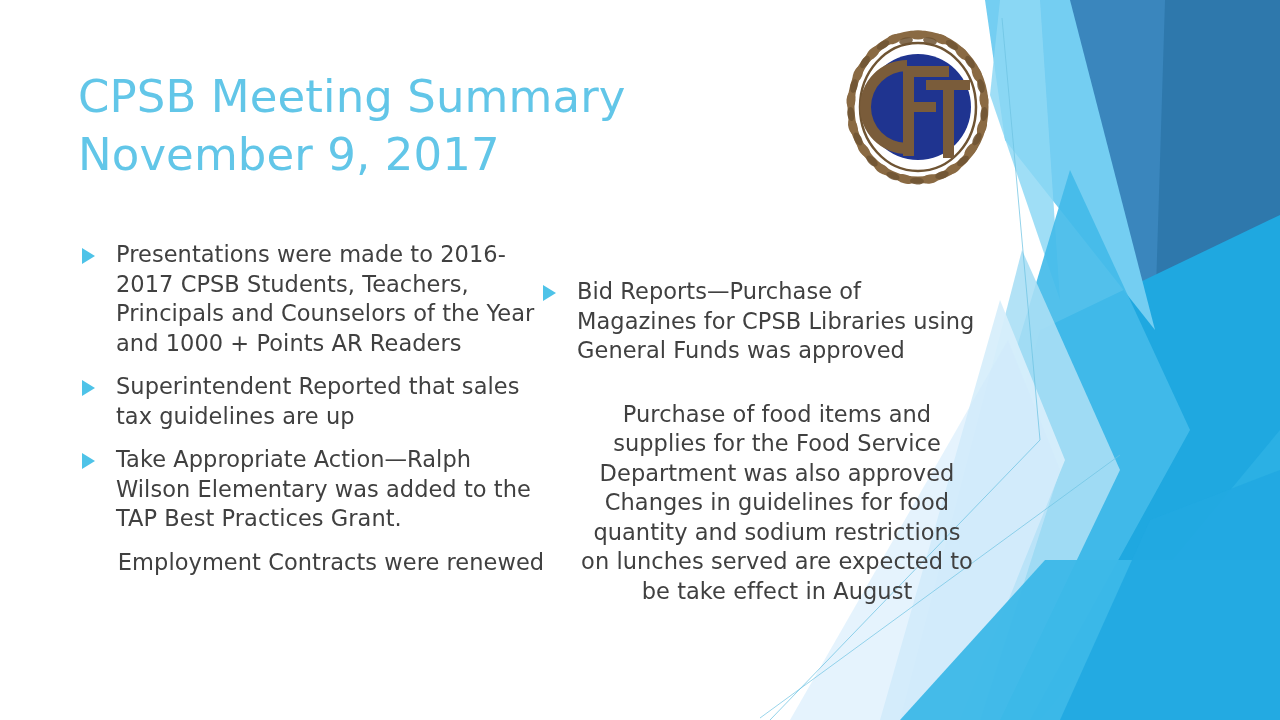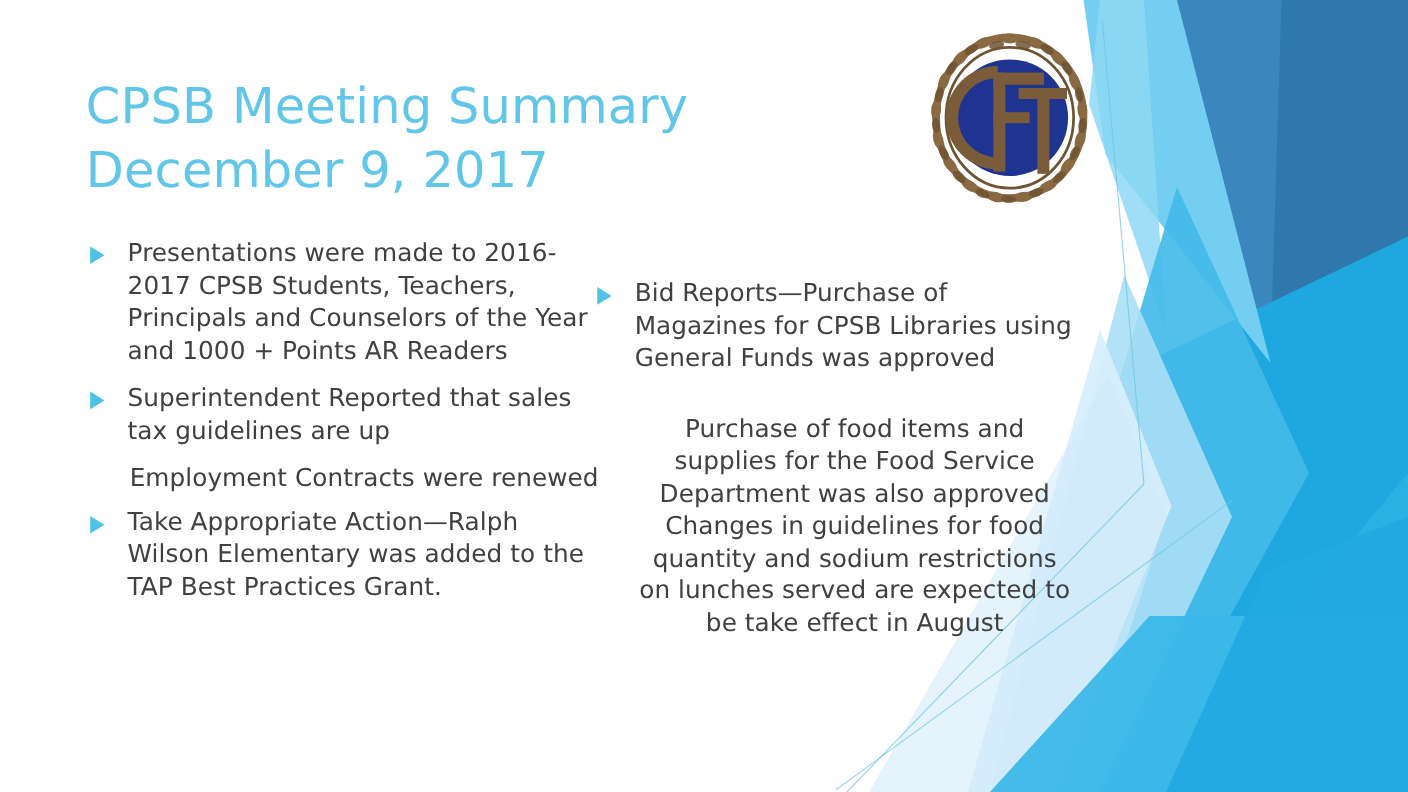--- a/index.html
+++ b/index.html
@@ -50,21 +50,21 @@
     position: absolute;
     left: 845px;
     top: 28px;
     width: 146px;
     height: 158px;
   }
 
   
   .col {
     position: absolute;
-    top: 216px;
+    top: 240px;
   }
   .col-left  { left: 76px;  width: 470px; }
   .col-right { left: 537px; width: 440px; margin-top: 37px; }
 
   .bullet-row {
     position: relative;
     display: flex;
     align-items: flex-start;
     margin-bottom: 14px;
   }
@@ -122,21 +122,21 @@
     <polygon points="1045,560 1280,560 1280,720 900,720" fill="#3cb8e8" opacity="0.95"></polygon>
     <polygon points="1150,520 1280,470 1280,720 1060,720" fill="#21a9e1" opacity="0.9"></polygon>
 
     <line x1="1002" y1="18" x2="1040" y2="440" stroke="#6fc4e3" stroke-width="1" opacity="0.75"></line>
     <line x1="1040" y1="440" x2="770" y2="720" stroke="#6fc4e3" stroke-width="1" opacity="0.75"></line>
     <line x1="1120" y1="455" x2="760" y2="718" stroke="#6fc4e3" stroke-width="1" opacity="0.7"></line>
   </svg>
 
   <div class="title-block">
     <div class="title-line">CPSB Meeting Summary</div>
-    <div class="title-line">December 9, 2017</div>
+    <div class="title-line">November 9, 2017</div>
   </div>
 
   <svg class="logo" viewBox="0 0 146 158">
     <g>
       <ellipse cx="73" cy="79" rx="67" ry="73" fill="none" stroke="#8a6a43" stroke-width="7"></ellipse>
       <ellipse cx="73" cy="79" rx="58" ry="64" fill="none" stroke="#6f5433" stroke-width="2.5"></ellipse>
       <g fill="#8a6a43">
         <ellipse cx="73" cy="7" rx="9" ry="4.5" transform="rotate(0 73 7)"></ellipse>
         <ellipse cx="96" cy="11" rx="9" ry="4.5" transform="rotate(22 96 11)"></ellipse>
         <ellipse cx="117" cy="25" rx="9" ry="4.5" transform="rotate(46 117 25)"></ellipse>
@@ -195,32 +195,32 @@
       <span class="btext">Presentations were made to 2016-2017 CPSB Students, Teachers, Principals and Counselors of the Year and 1000 + Points AR Readers</span>
     </div>
 
     <div class="bullet-row">
       <span class="marker">
           <i class="tri"></i>
         </span>
       <span class="btext">Superintendent Reported that sales tax guidelines are up</span>
     </div>
 
+    <div class="bullet-row">
+      <span class="marker">
+          <i class="tri"></i>
+        </span>
+      <span class="btext">Take Appropriate Action—Ralph Wilson Elementary was added to the TAP Best Practices Grant.</span>
+    </div>
+
     <div class="bullet-row nobullet">
       <span class="marker blank"></span>
       <span class="btext">Employment Contracts were renewed</span>
     </div>
 
-    <div class="bullet-row">
-      <span class="marker">
-          <i class="tri"></i>
-        </span>
-      <span class="btext">Take Appropriate Action—Ralph Wilson Elementary was added to the TAP Best Practices Grant.</span>
-    </div>
-
   </div>
 
   <div class="col col-right">
 
     <div class="bullet-row">
       <span class="marker">
           <i class="tri"></i>
         </span>
       <span class="btext">Bid Reports—Purchase of Magazines for CPSB Libraries using General Funds was approved</span>
     </div>

